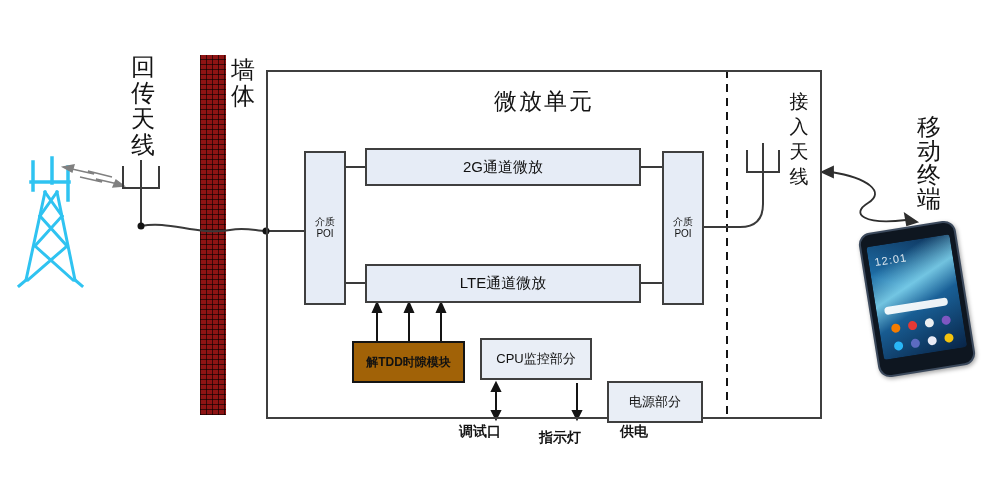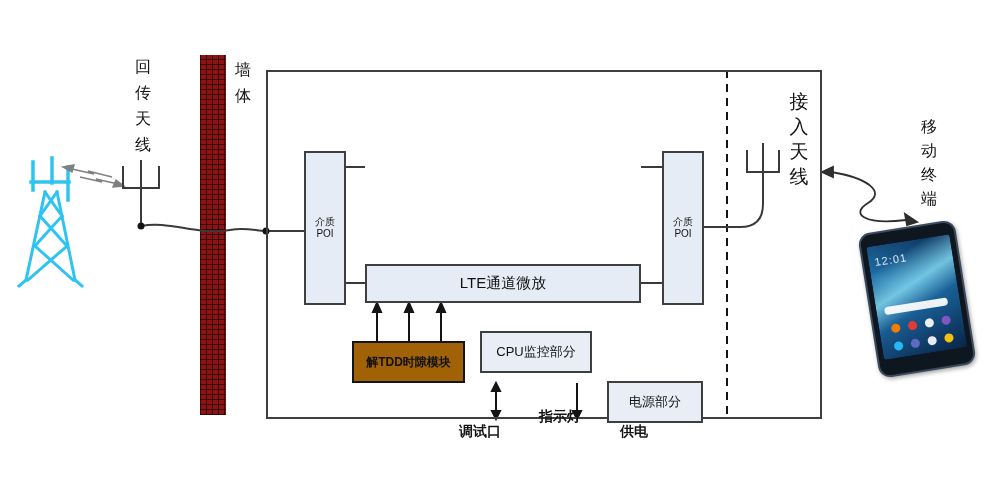--- a/index.html
+++ b/index.html
@@ -10,21 +10,21 @@
        display:flex;flex-direction:column;align-items:center;justify-content:center;
        font-size:10px;line-height:1.25;color:#111;text-align:center;}
   .box.channel{font-size:15px;}
   .box.small{font-size:13px;background:#e9eef6;}
   .box.tdd{background:#a16207;border-color:#141414;font-weight:bold;font-size:12px;text-align:right;}
   .mainbox{position:absolute;box-sizing:border-box;border:2px solid #3f3f3f;background:transparent;}
 
   .title{position:absolute;text-align:center;font-size:23px;letter-spacing:2px;color:#141414;}
 
   .vlabel{position:absolute;width:24px;text-align:center;word-break:break-all;
-          font-size:16px;line-height:26px;color:#141414;}
+          font-size:24px;line-height:26px;color:#141414;}
 
   .plabel{position:absolute;width:84px;text-align:left;font-size:14px;font-weight:600;color:#141414;}
 
   .wall{position:absolute;left:200px;top:55px;width:26px;height:360px;background-color:#8e1414;
         background-image:
           repeating-linear-gradient(0deg, rgba(0,0,0,.6) 0 1px, transparent 1px 5px),
           repeating-linear-gradient(90deg, rgba(0,0,0,.6) 0 1px, transparent 1px 6px);}
 
   svg.overlay{position:absolute;left:0;top:0;z-index:2;}
   .boxes{position:absolute;left:0;top:0;width:990px;height:487px;z-index:3;pointer-events:none;}
@@ -157,42 +157,44 @@
     <g stroke="#2e2e2e" stroke-width="1.8" fill="#2e2e2e">
       <path d="M831,172 C868,178 886,192 868,203 C850,214 864,225 906,220" fill="none"></path>
       <polygon points="822,172 833,167 833,177"></polygon>
       <polygon points="917,222 905,214 907,225"></polygon>
     </g>
   </svg>
 
   <div class="boxes">
     <div class="mainbox" style="left:266px;top:70px;width:556px;height:349px;"></div>
 
+    <div class="title" style="left:266px;top:86px;width:556px;">微放单元</div>
 
     <div class="box" style="left:304px;top:151px;width:42px;height:154px;">
       <div>介质</div>
       <div>POI</div>
     </div>
 
     <div class="box" style="left:662px;top:151px;width:42px;height:154px;">
       <div>介质</div>
       <div>POI</div>
     </div>
 
+    <div class="box channel" style="left:365px;top:148px;width:276px;height:38px;">2G通道微放</div>
 
     <div class="box channel" style="left:365px;top:264px;width:276px;height:39px;text-align:center;">LTE通道微放</div>
 
     <div class="box tdd" style="left:352px;top:341px;width:113px;height:42px;">解TDD时隙模块</div>
 
-    <div class="box small" style="left:480px;top:331px;width:112px;height:42px;">CPU监控部分</div>
+    <div class="box small" style="left:480px;top:338px;width:112px;height:42px;">CPU监控部分</div>
 
     <div class="box small" style="left:607px;top:341px;width:96px;height:42px;margin-top:40px;">电源部分</div>
 
     <div class="plabel" style="left:459px;top:423px;">调试口</div>
-    <div class="plabel" style="left:539px;top:408px;">指示灯</div>
+    <div class="plabel" style="left:539px;top:429px;">指示灯</div>
     <div class="plabel" style="left:620px;top:423px;">供电</div>
 
     <div class="vlabel" style="left:131px;top:54px;">回传天线</div>
     <div class="vlabel" style="left:231px;top:57px;">墙体</div>
     <div class="vlabel" style="left:917px;top:115px;line-height:24px;">移动终端</div>
     <div class="vlabel" style="left:787px;top:89px;font-size:19px;line-height:25px;">接入天线</div>
   </div>
 
 </div>
 

